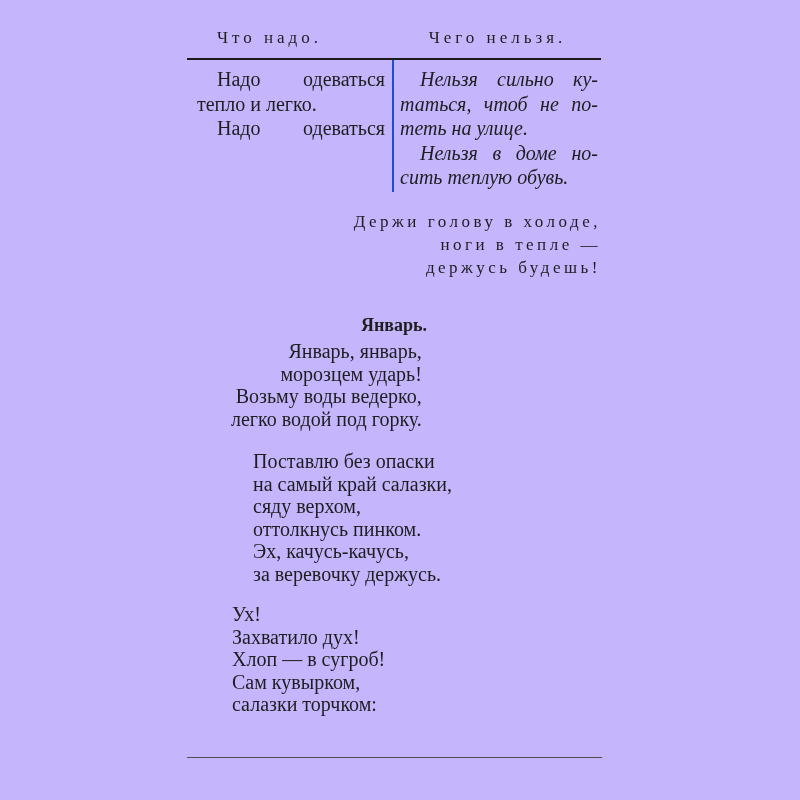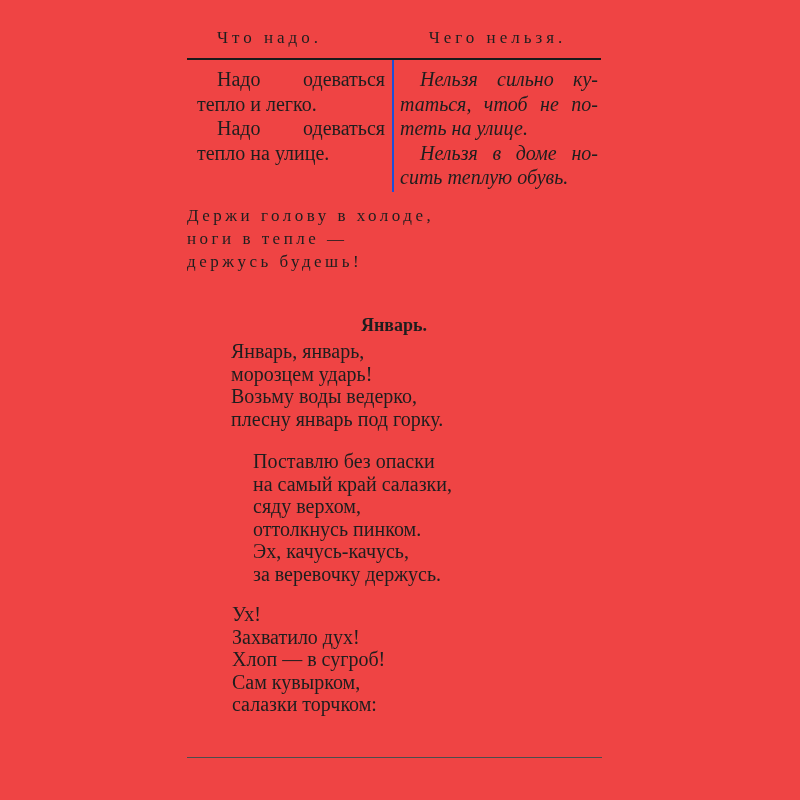--- a/index.html
+++ b/index.html
@@ -4,21 +4,21 @@
 <style>
   html, body {
     margin: 0;
     padding: 0;
     background: #ffffff;
   }
   .page {
     position: relative;
     width: 800px;
     height: 800px;
-    background: #ef4444;
+    background: #c4b5fd;
     font-family: "Liberation Serif", "DejaVu Serif", serif;
     color: #1e1e1e;
     overflow: hidden;
   }
 
   
   .rules-table {
     position: absolute;
     left: 187px;
     top: 27px;
@@ -61,23 +61,23 @@
   .tline.just {
     text-align: justify;
     text-align-last: justify;
   }
   .tline.indent { padding-left: 20px; }
 
   
   .proverb {
     position: absolute;
     left: 187px;
-    top: 204px;
+    top: 210px;
     width: 414px;
-    text-align: left;
+    text-align: right;
     font-size: 17px;
     letter-spacing: 3.5px;
     line-height: 23px;
     white-space: nowrap;
     font-family: Liberation Serif, serif;
   }
 
   
   .poem-title {
     position: absolute;
@@ -88,21 +88,21 @@
     font-weight: bold;
     font-size: 18px;
     line-height: 26px;
   }
   .stanza {
     position: absolute;
     font-size: 20px;
     line-height: 22.5px;
     white-space: nowrap;
   }
-  .stanza-1 { left: 231px; top: 340px; }
+  .stanza-1 { left: 231px; top: 340px; text-align: right; }
   .stanza-2 { left: 253px; top: 450px; }
   .stanza-3 { left: 232px; top: 603px; }
 
   
   .footer-rule {
     position: absolute;
     left: 187px;
     top: 757px;
     width: 415px;
     border-top: 1px solid #4d4d4d;
@@ -126,21 +126,20 @@
   <section class="rules-table">
     <div class="thead">
       <div class="th left">Что надо.</div>
       <div class="th">Чего нельзя.</div>
     </div>
     <div class="tbody">
       <div class="cell left">
         <div class="tline just indent">Надо одеваться</div>
         <div class="tline">тепло и легко.</div>
         <div class="tline just indent">Надо одеваться</div>
-        <div class="tline">тепло на улице.</div>
       </div>
       <div class="cell right">
         <div class="tline just indent">Нельзя сильно ку-</div>
         <div class="tline just">таться, чтоб не по-</div>
         <div class="tline">теть на улице.</div>
         <div class="tline just indent">Нельзя в доме но-</div>
         <div class="tline">сить теплую обувь.</div>
       </div>
     </div>
   </section>
@@ -150,21 +149,21 @@
     <div class="proverb-line">ноги в тепле —</div>
     <div class="proverb-line">держусь будешь!</div>
   </section>
 
   <h2 class="poem-title">Январь.</h2>
 
   <section class="stanza stanza-1">
     <div>Январь, январь,</div>
     <div>морозцем ударь!</div>
     <div>Возьму воды ведерко,</div>
-    <div>плесну январь под горку.</div>
+    <div>легко водой под горку.</div>
   </section>
 
   <section class="stanza stanza-2">
     <div>Поставлю без опаски</div>
     <div>на самый край салазки,</div>
     <div>сяду верхом,</div>
     <div>оттолкнусь пинком.</div>
     <div>Эх, качусь-качусь,</div>
     <div>за веревочку держусь.</div>
   </section>

